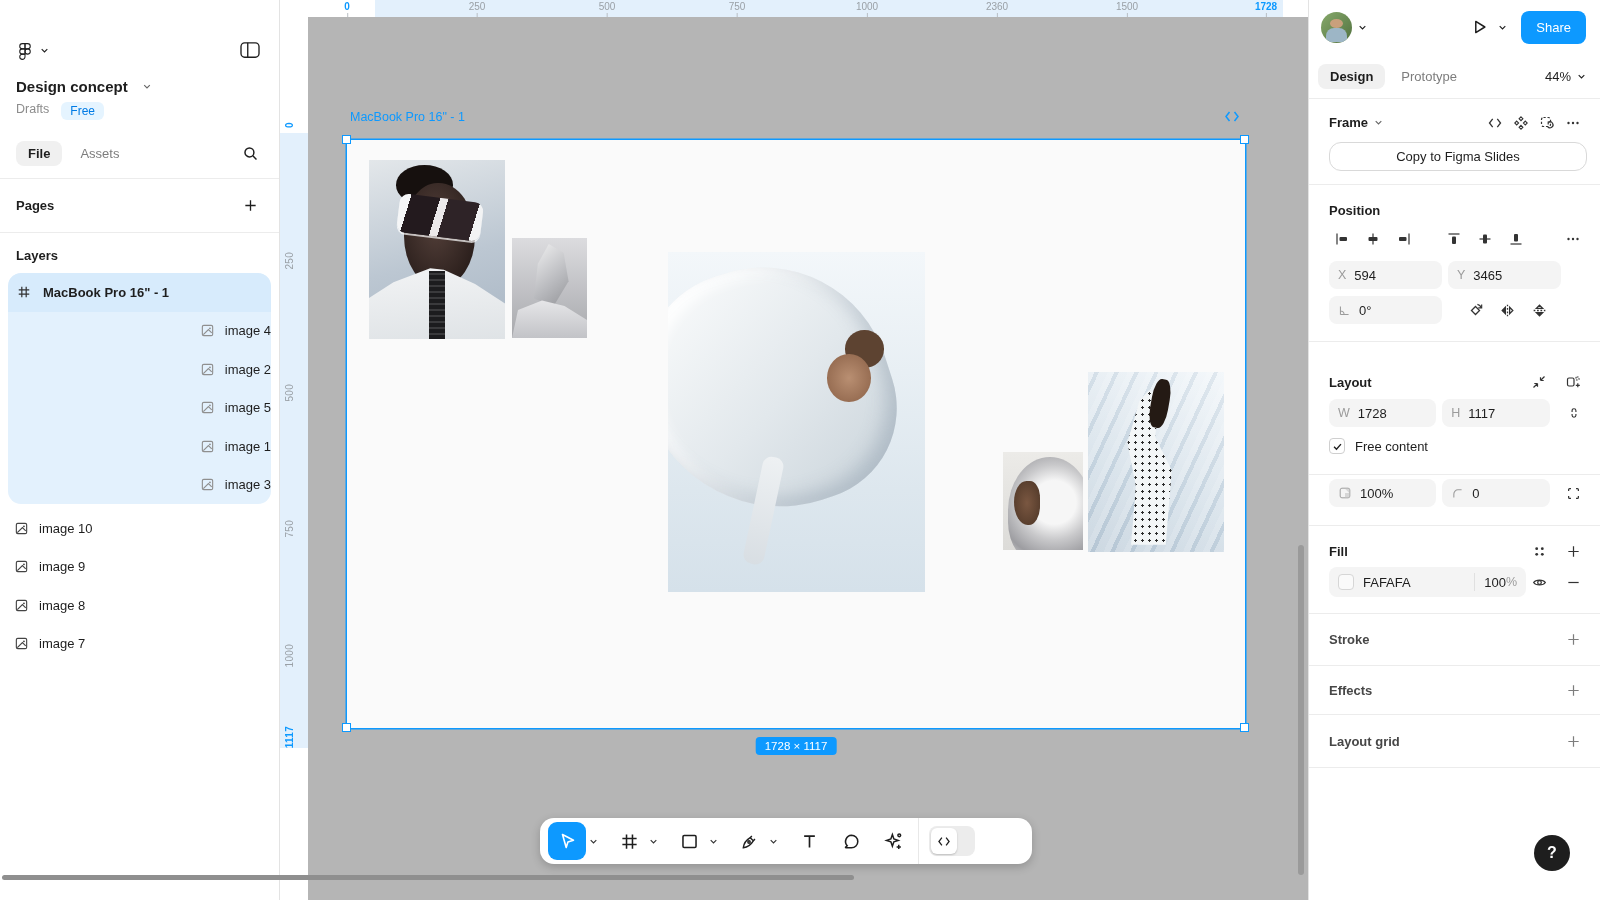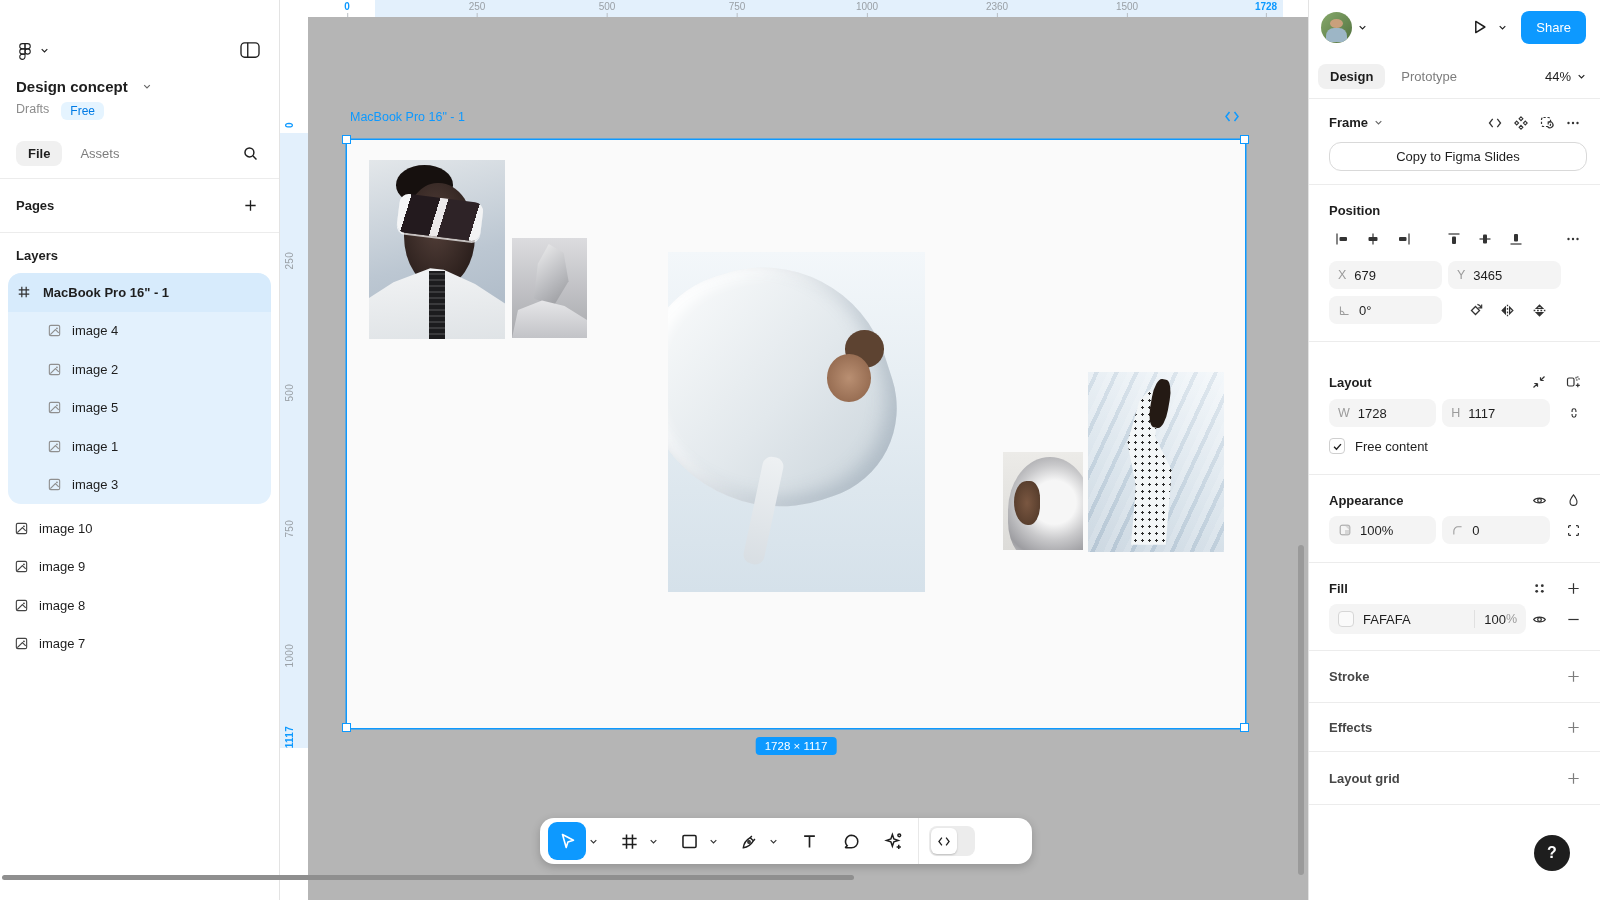--- a/index.html
+++ b/index.html
@@ -29,21 +29,21 @@
   .layers-label { margin:15px 16px 10px 16px; }
 
   .sel-block { margin:4px 8px 0 8px; background:#e3f1fd; border-radius:13px; overflow:hidden; }
   .lrow { display:flex; align-items:center; height:38.5px; cursor:default; }
   .lrow .licon { display:flex; width:16px; margin-right:9px; color:#8f8f8f; }
   .lrow.root { padding-left:14px; }
   .lrow.root .licon { color:#444; }
   .lrow.header { padding-left:9px; background:#d7ebfc; border-radius:13px 13px 0 0; }
   .lrow.header .licon { color:#333; margin-right:10px; }
   .lrow.header .lname { font-weight:700; }
-  .lrow.child { padding-left:39px; }
+  .lrow.child { padding-left:39px;justify-content:flex-end; }
   .lname { font-size:13px; color:#1e1e1e; white-space:nowrap; }
   .root-list { margin-top:5px; }
 
   
   .canvas-area { position:absolute; left:280px; top:0; width:1028px; height:900px; background:#b5b5b5; overflow:hidden; }
   .v-ruler { position:absolute; left:0; top:0; width:28px; height:900px; background:#fff; z-index:5; }
   .v-band { position:absolute; left:0; top:133px; width:28px; height:615px; background:#e3f0fc; }
   .vrl { position:absolute; left:4px; writing-mode:vertical-rl; transform:rotate(180deg); font-size:10px; color:#9aa0a6; letter-spacing:.3px; }
   .h-ruler { position:absolute; left:28px; top:0; right:0; height:17px; background:#fff; z-index:4; }
   .h-band { position:absolute; left:67px; top:0; width:908px; height:17px; background:#e3f0fc; }
@@ -562,21 +562,21 @@
             <svg width="16" height="16" viewBox="0 0 16 16" fill="#333">
               <circle cx="3.5" cy="8" r="1.2"></circle>
               <circle cx="8" cy="8" r="1.2"></circle>
               <circle cx="12.5" cy="8" r="1.2"></circle>
             </svg>
           </button>
       </div>
       <div class="row" style="height:36px;gap:6px">
         <div class="field w113">
           <span class="f-lab">X</span>
-          <span class="f-val">679</span>
+          <span class="f-val">594</span>
         </div>
         <div class="field w113">
           <span class="f-lab">Y</span>
           <span class="f-val">3465</span>
         </div>
       </div>
       <div class="row" style="height:38px;gap:6px;padding-bottom:4px">
         <div class="field w113">
           <span class="ic gray">
               <svg width="13" height="13" viewBox="0 0 16 16" fill="none" stroke="#9b9b9b" stroke-width="1.3">
@@ -652,36 +652,20 @@
               <path d="M3 8.5 6.5 12 13 4.5"></path>
             </svg>
           </span>
         <span>Free content</span>
       </div>
       <div style="height:8px"></div>
     </div>
     <div class="insp-div"></div>
 
     <div class="sec">
-      <div class="sec-head" style="margin-top:13px;height:24px">
-        <span class="sec-title">Appearance</span>
-        <span class="spacer"></span>
-        <button class="icon-sm">
-            <svg width="17" height="17" viewBox="0 0 16 16" fill="none" stroke="#333" stroke-width="1.2">
-              <path d="M2.5 8C4.4 4.9 11.6 4.9 13.5 8 11.6 11.1 4.4 11.1 2.5 8Z"></path>
-              <circle cx="8" cy="8" r="1.7"></circle>
-            </svg>
-          </button>
-        <span style="width:8px"></span>
-        <button class="icon-sm">
-            <svg width="15" height="16" viewBox="0 0 16 16" fill="none" stroke="#333" stroke-width="1.2">
-              <path d="M8 2.6S4.3 7.4 4.3 10a3.7 3.7 0 0 0 7.4 0C11.7 7.4 8 2.6 8 2.6Z"></path>
-            </svg>
-          </button>
-      </div>
       <div class="row" style="height:40px;gap:6px;padding-bottom:4px">
         <div class="field w113">
           <span class="ic gray">
               <svg width="14" height="14" viewBox="0 0 16 16" fill="none" stroke="#9b9b9b" stroke-width="1.1">
                 <rect x="2.5" y="2.5" width="11" height="11" rx="2"></rect>
                 <path d="M8 3h5v5M8 8h5v5H8z" fill="#c9c9c9" stroke="none" opacity=".7"></path>
               </svg>
             </span>
           <span class="f-val">100%</span>
         </div>

